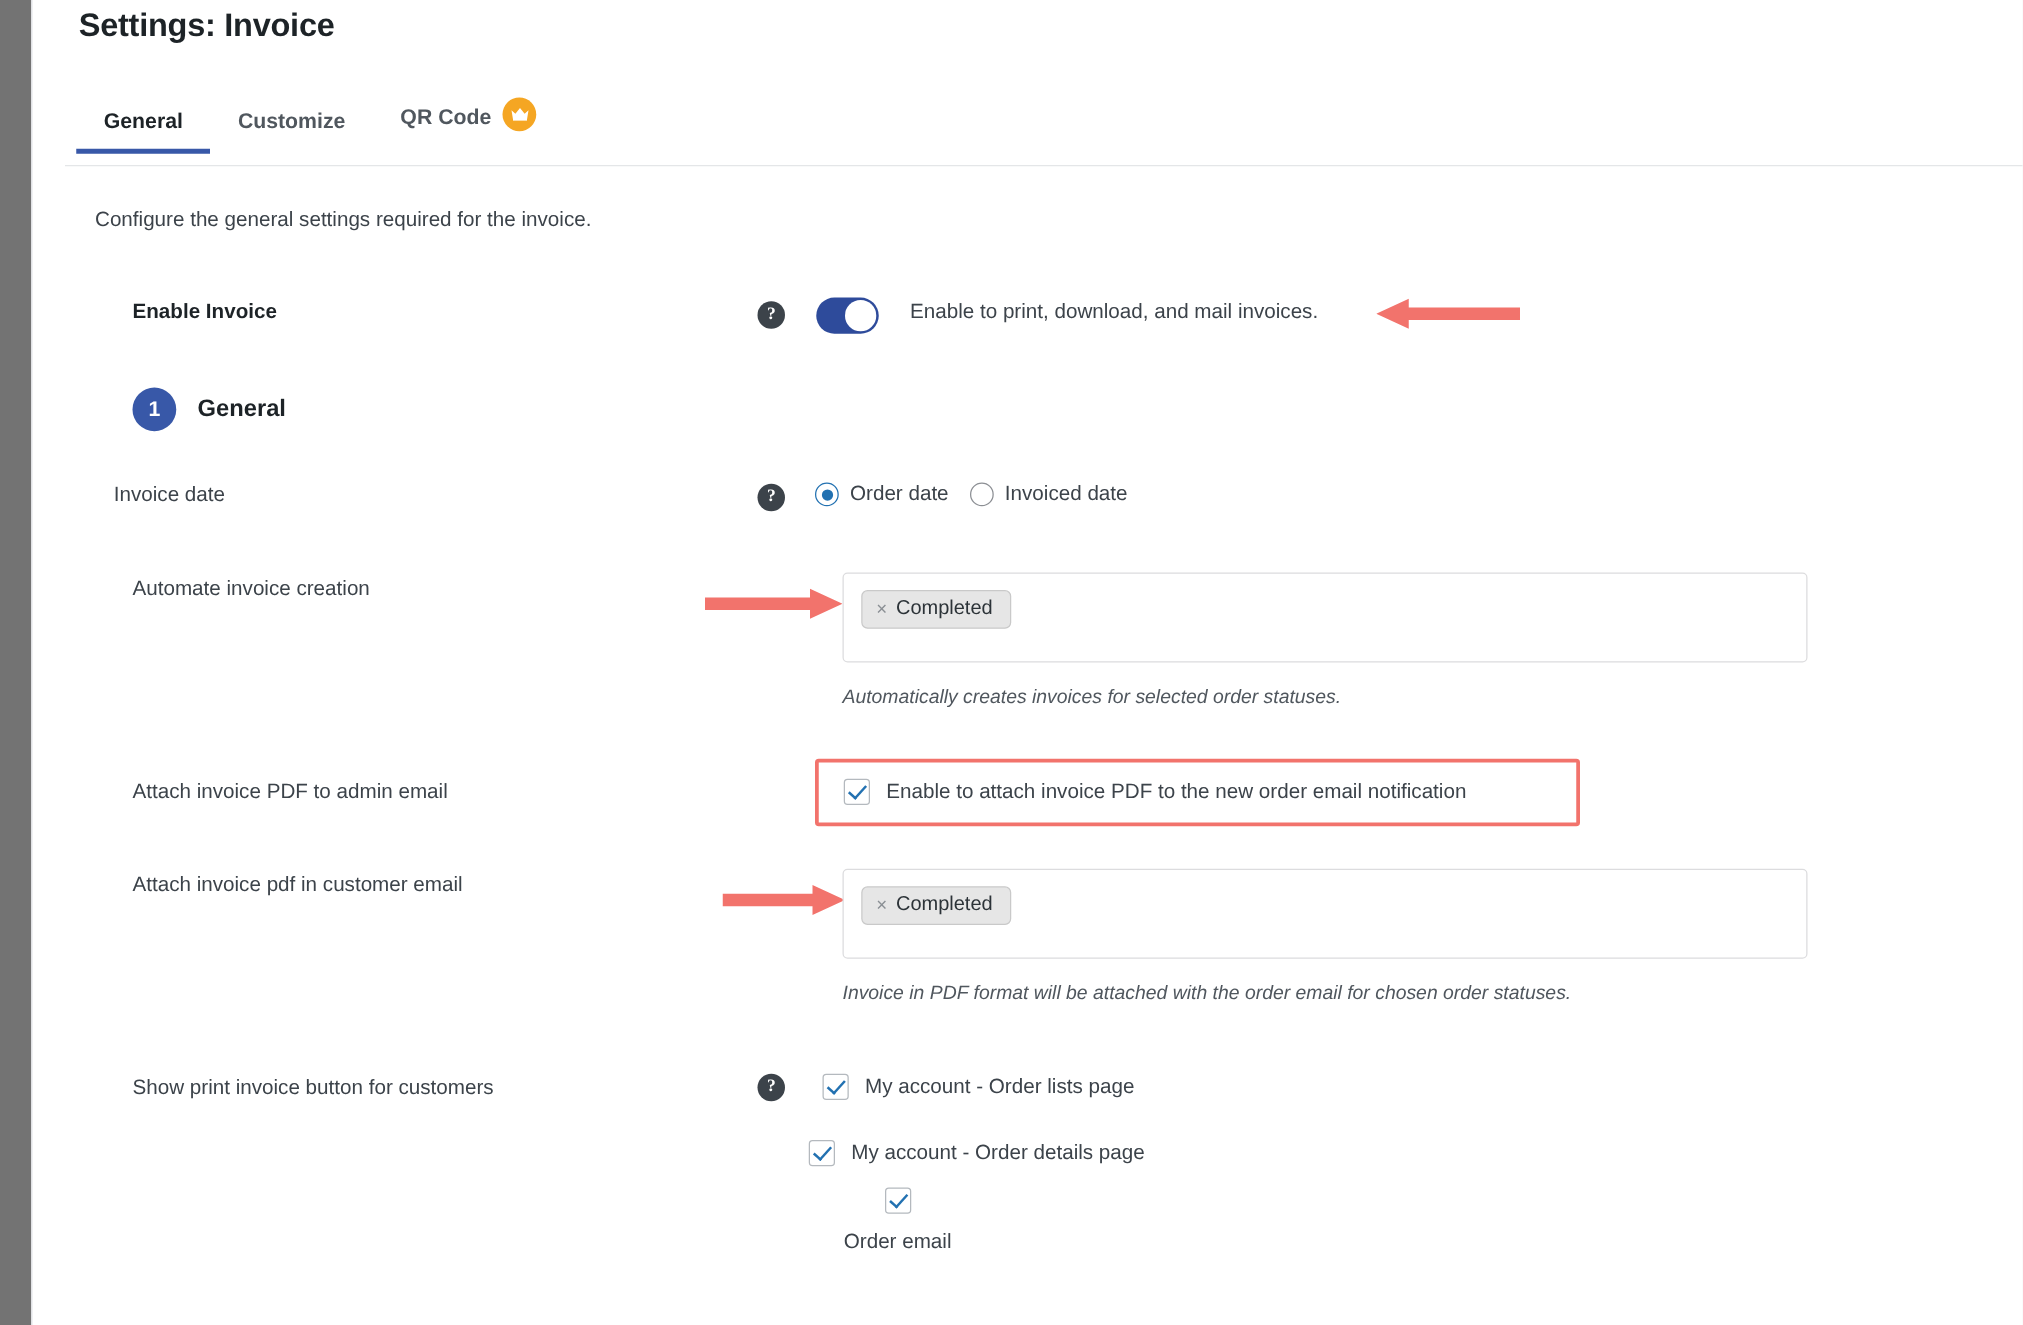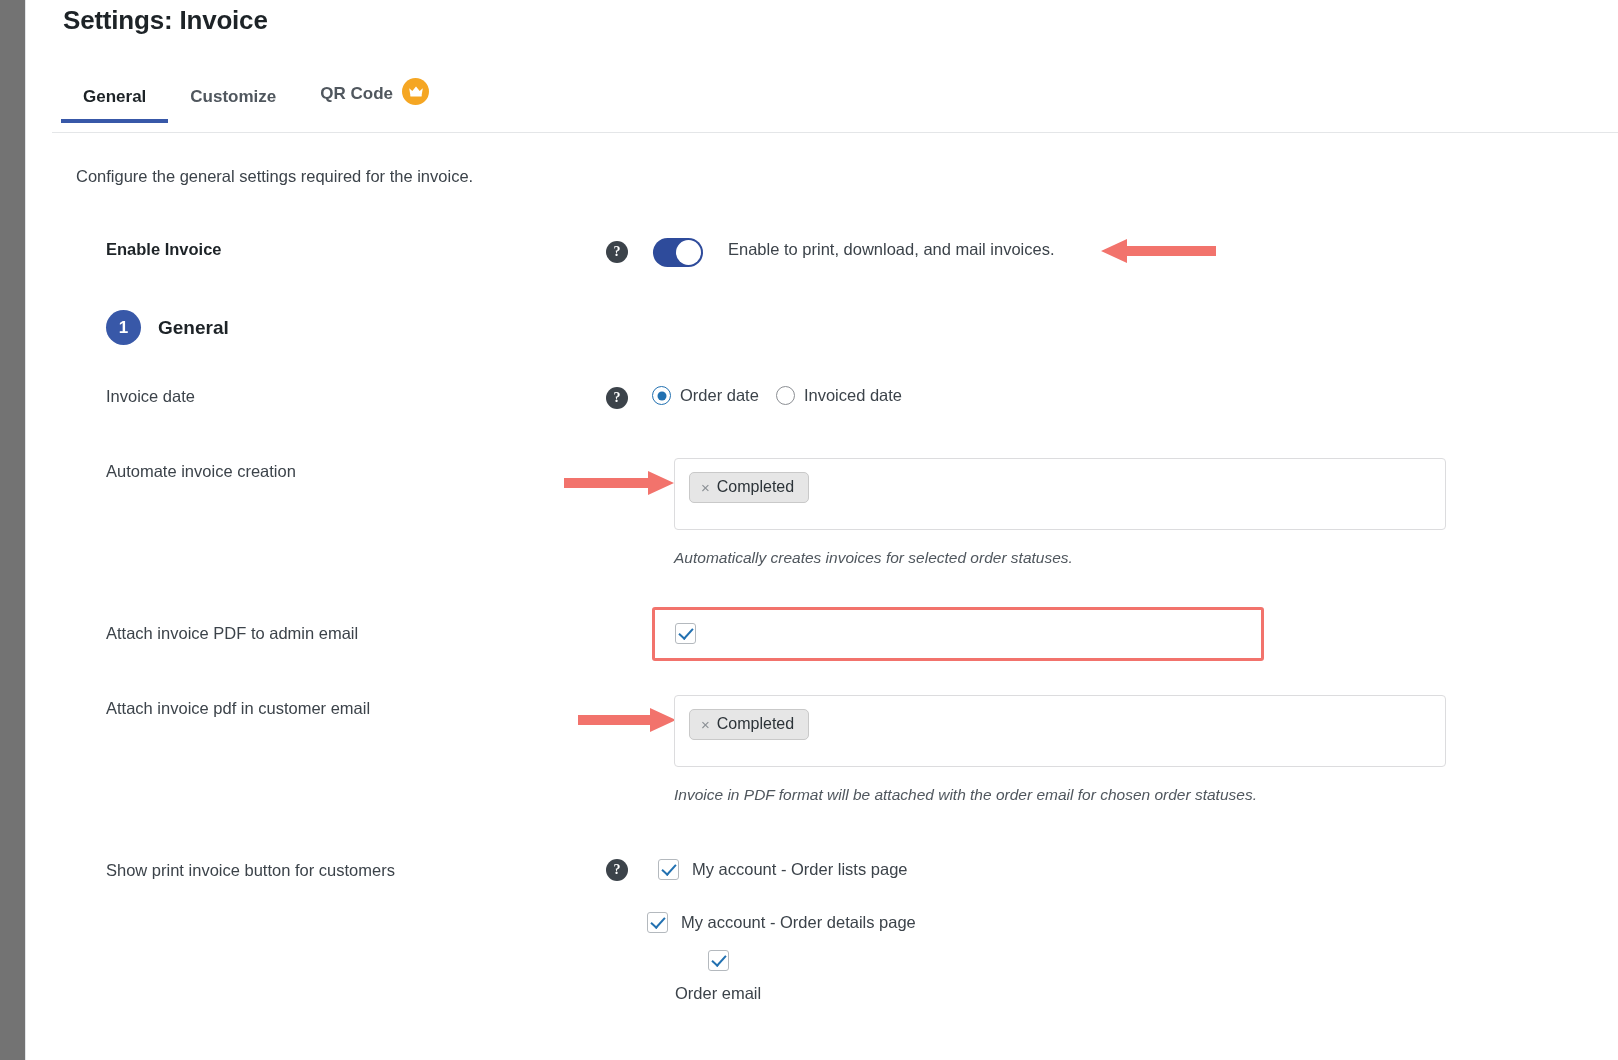--- a/index.html
+++ b/index.html
@@ -304,21 +304,21 @@
 
     <svg class="arrow" style="left:1075px; top:236px;" width="115" height="30">
       <polygon points="0,15 26,3 26,10 115,10 115,20 26,20 26,27" fill="#f2736c"></polygon>
     </svg>
 
     <div class="step" style="left:80px; top:310px;">
       <div class="step-num">1</div>
       <div class="step-title">General</div>
     </div>
 
-    <div class="row-label" style="left:80px; top:387px;">Invoice date</div>
+    <div class="row-label" style="left:65px; top:387px;">Invoice date</div>
     <div class="help-icon" style="left:580px; top:387px;">?</div>
     <div class="radio-group" style="left:626px; top:386px;">
       <label class="radio-opt">
         <span class="radio checked"></span>
         <span>Order date</span>
       </label>
       <label class="radio-opt">
         <span class="radio"></span>
         <span>Invoiced date</span>
       </label>
@@ -333,20 +333,21 @@
         <span class="x">×</span>
         <span>Completed</span>
       </span>
     </div>
     <div class="hint" style="left:648px; top:549px;">Automatically creates invoices for selected order statuses.</div>
 
     <div class="row-label" style="left:80px; top:624px;">Attach invoice PDF to admin email</div>
     <div class="highlight-box" style="left:626px; top:607px; width:612px; height:54px;"></div>
     <label class="cbrow" style="left:649px; top:623px;">
       <span class="cb checked"></span>
+      <span class="cb-label">Enable to attach invoice PDF to the new order email notification</span>
     </label>
 
     <div class="row-label" style="left:80px; top:699px;">Attach invoice pdf in customer email</div>
     <svg class="arrow" style="left:552px; top:705px;" width="98" height="30">
       <polygon points="98,15 72,3 72,10 0,10 0,20 72,20 72,27" fill="#f2736c"></polygon>
     </svg>
     <div class="tagbox" style="left:648px; top:695px; width:772px; height:72px;">
       <span class="tag">
         <span class="x">×</span>
         <span>Completed</span>

